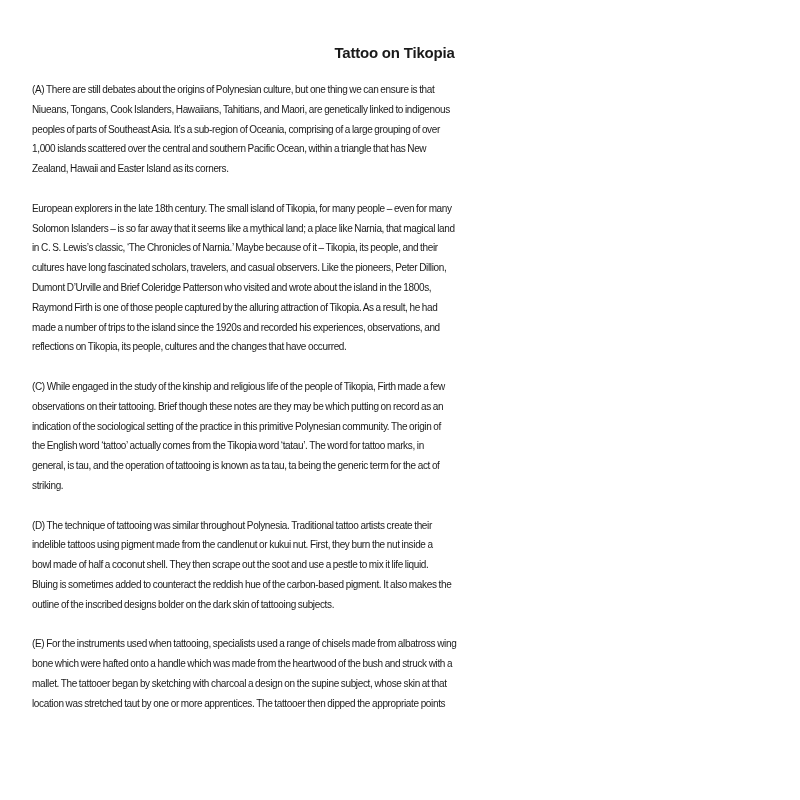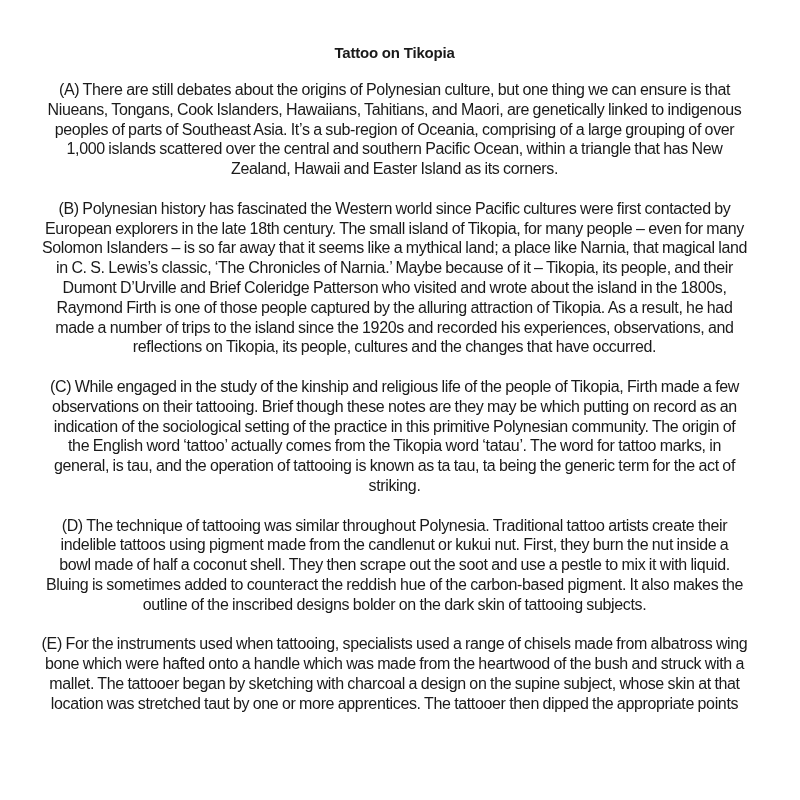--- a/index.html
+++ b/index.html
@@ -23,26 +23,25 @@
   }
   .title {
     text-align: center;
     font-weight: bold;
     font-size: 15px;
     line-height: 20px;
     margin: 0 0 17px 0;
     letter-spacing: -0.2px;
   }
   .para {
-    font-size: 16px;
+    font-size: 10px;
     line-height: 19.8px;
     margin: 0 0 19.8px 0;
     letter-spacing: -0.35px;
     word-spacing: -0.5px;
-    text-align: center;
   }
   .line {
     display: block;
     white-space: nowrap;
   }
 </style>
 </head>
 <body>
 
 <div class="page">
@@ -50,43 +49,43 @@
 
   <p class="para">
     <span class="line">(A) There are still debates about the origins of Polynesian culture, but one thing we can ensure is that</span>
     <span class="line">Niueans, Tongans, Cook Islanders, Hawaiians, Tahitians, and Maori, are genetically linked to indigenous</span>
     <span class="line">peoples of parts of Southeast Asia. It’s a sub-region of Oceania, comprising of a large grouping of over</span>
     <span class="line">1,000 islands scattered over the central and southern Pacific Ocean, within a triangle that has New</span>
     <span class="line">Zealand, Hawaii and Easter Island as its corners.</span>
   </p>
 
   <p class="para">
-    <span class="line">(B) Polynesian history has fascinated the Western world since Pacific cultures were first contacted by</span>
     <span class="line">European explorers in the late 18th century. The small island of Tikopia, for many people – even for many</span>
     <span class="line">Solomon Islanders – is so far away that it seems like a mythical land; a place like Narnia, that magical land</span>
     <span class="line">in C. S. Lewis’s classic, ‘The Chronicles of Narnia.’ Maybe because of it – Tikopia, its people, and their</span>
+    <span class="line">cultures have long fascinated scholars, travelers, and casual observers. Like the pioneers, Peter Dillion,</span>
     <span class="line">Dumont D’Urville and Brief Coleridge Patterson who visited and wrote about the island in the 1800s,</span>
     <span class="line">Raymond Firth is one of those people captured by the alluring attraction of Tikopia. As a result, he had</span>
     <span class="line">made a number of trips to the island since the 1920s and recorded his experiences, observations, and</span>
     <span class="line">reflections on Tikopia, its people, cultures and the changes that have occurred.</span>
   </p>
 
   <p class="para">
     <span class="line">(C) While engaged in the study of the kinship and religious life of the people of Tikopia, Firth made a few</span>
     <span class="line">observations on their tattooing. Brief though these notes are they may be which putting on record as an</span>
     <span class="line">indication of the sociological setting of the practice in this primitive Polynesian community. The origin of</span>
     <span class="line">the English word ‘tattoo’ actually comes from the Tikopia word ‘tatau’. The word for tattoo marks, in</span>
     <span class="line">general, is tau, and the operation of tattooing is known as ta tau, ta being the generic term for the act of</span>
     <span class="line">striking.</span>
   </p>
 
   <p class="para">
     <span class="line">(D) The technique of tattooing was similar throughout Polynesia. Traditional tattoo artists create their</span>
     <span class="line">indelible tattoos using pigment made from the candlenut or kukui nut. First, they burn the nut inside a</span>
-    <span class="line">bowl made of half a coconut shell. They then scrape out the soot and use a pestle to mix it with liquid.</span>
+    <span class="line">bowl made of half a coconut shell. They then scrape out the soot and use a pestle to mix it life liquid.</span>
     <span class="line">Bluing is sometimes added to counteract the reddish hue of the carbon-based pigment. It also makes the</span>
     <span class="line">outline of the inscribed designs bolder on the dark skin of tattooing subjects.</span>
   </p>
 
   <p class="para">
     <span class="line">(E) For the instruments used when tattooing, specialists used a range of chisels made from albatross wing</span>
     <span class="line">bone which were hafted onto a handle which was made from the heartwood of the bush and struck with a</span>
     <span class="line">mallet. The tattooer began by sketching with charcoal a design on the supine subject, whose skin at that</span>
     <span class="line">location was stretched taut by one or more apprentices. The tattooer then dipped the appropriate points</span>
   </p>

